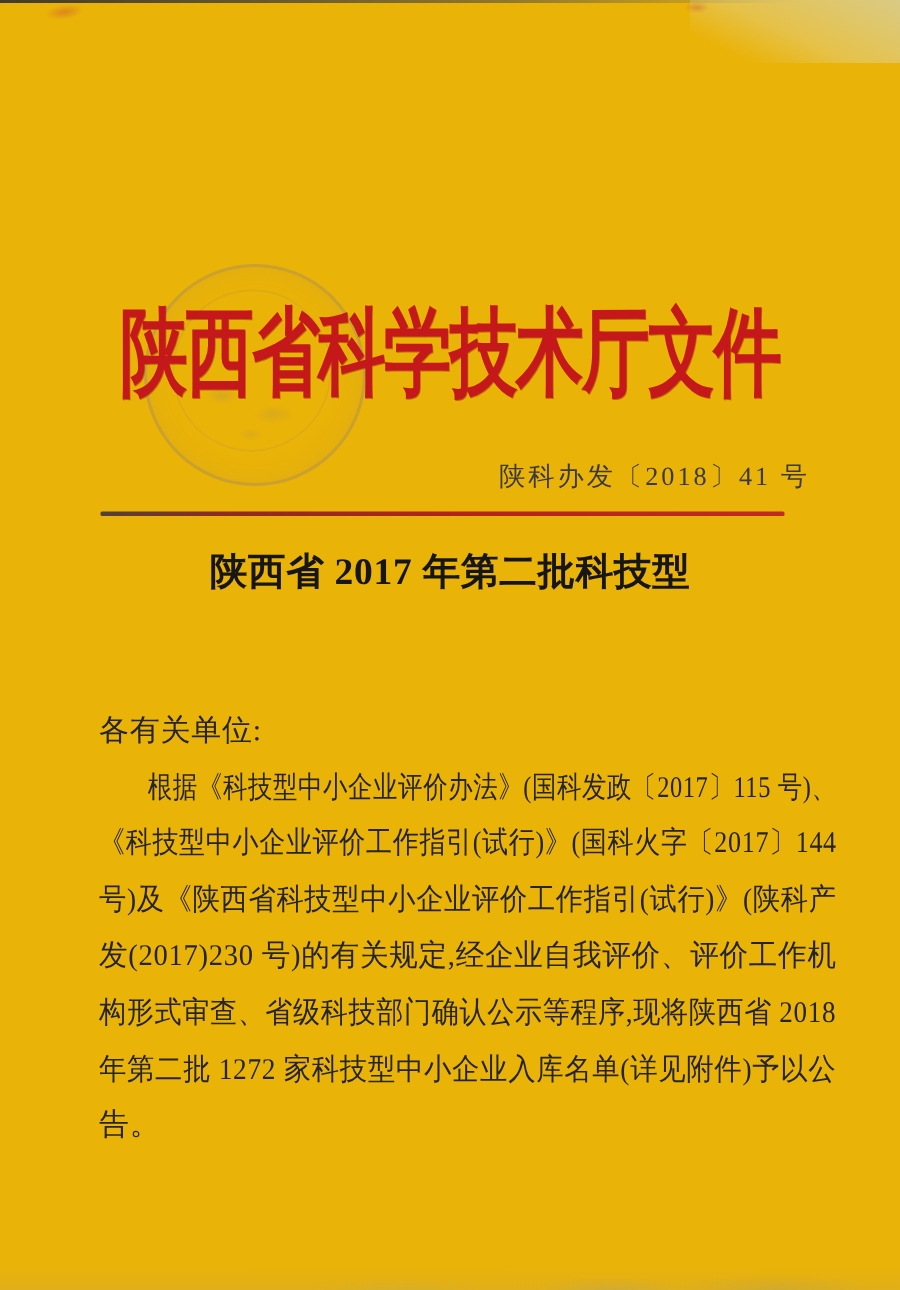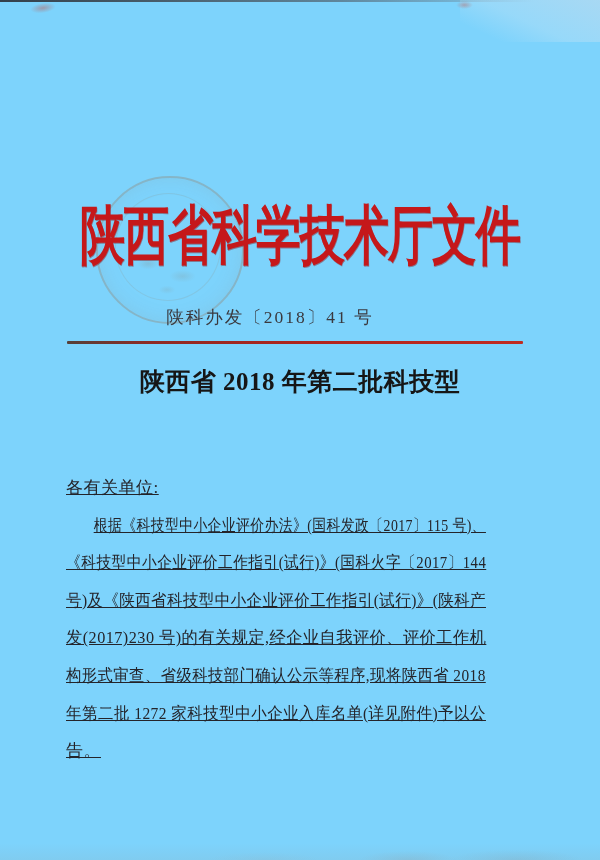--- a/index.html
+++ b/index.html
@@ -1,18 +1,18 @@
 <!DOCTYPE html>
 <html><head>
 <meta charset="utf-8">
 <style>
   html,body{margin:0;padding:0;background:#ffffff;}
   .page{
     position:relative;width:600px;height:860px;overflow:hidden;
-    background:#7dd3fc;
+    background:#eab308;
     font-family:"Liberation Serif","DejaVu Serif",serif;
   }
   
   .scan-top-edge{
     position:absolute;top:0;left:0;width:545px;height:2px;
     background:linear-gradient(90deg,
       rgba(38,38,44,.85), rgba(55,55,60,.75) 30%,
       rgba(70,70,76,.55) 62%, rgba(95,95,100,.28) 84%, rgba(120,120,125,0) 98%);
   }
   .scan-top-right-tint{
@@ -53,37 +53,37 @@
       radial-gradient(12px 6px at 50% 88%, rgba(140,128,110,.15), rgba(140,128,110,0) 70%);
   }
   
   .letterhead-title{
     position:absolute;top:193px;left:0;width:600px;text-align:center;
     font-size:45px;font-weight:bold;color:#c5181a;letter-spacing:-1px;white-space:nowrap;
     transform:scaleY(1.42);transform-origin:50% 0;
     text-shadow:.5px .5px 0 rgba(140,15,15,.45);
   }
   .doc-number{
-    position:absolute;top:305px;left:0;width:540px;text-align:center;
+    position:absolute;top:305px;left:0;width:540px;text-align:right;
     font-size:17.5px;color:#3a393e;letter-spacing:2px;white-space:nowrap;
   }
   .red-rule{
     position:absolute;top:341px;left:67px;width:456px;height:2.5px;border-radius:1px;
     background:linear-gradient(90deg,#554039,#8e2a24 18%,#b3241c 55%,#c02b21);
   }
   
   .doc-title{
     position:absolute;top:362px;left:0;width:600px;text-align:center;
     font-weight:bold;color:#161616;font-size:25px;line-height:39px;letter-spacing:.5px;
   }
   .doc-title div{white-space:nowrap;}
   
   .body-block{
     position:absolute;top:469px;left:66px;width:468px;
-    font-size:17px;line-height:37.6px;color:#24242a;letter-spacing:.5px;text-decoration:underline;
+    font-size:20px;line-height:37.6px;color:#24242a;letter-spacing:.5px;
   }
   .line{white-space:nowrap;}
   .indent{text-indent:2em;}
 </style>
 </head>
 <body>
 
 <div class="page">
 
   <div class="scan-top-edge"></div>
@@ -94,21 +94,21 @@
 
   <div class="seal"></div>
 
   <div class="letterhead-title">陕西省科学技术厅文件</div>
 
   <div class="doc-number">陕科办发〔2018〕41 号</div>
 
   <div class="red-rule"></div>
 
   <div class="doc-title">
-    <div>陕西省 2018 年第二批科技型</div>
+    <div>陕西省 2017 年第二批科技型</div>
   </div>
 
   <div class="body-block">
     <div class="line">各有关单位:</div>
     <div class="line indent" style="transform: scaleX(0.813913); transform-origin: 0px 50%;">根据《科技型中小企业评价办法》(国科发政〔2017〕115 号)、</div>
     <div class="line" style="transform: scaleX(0.868275); transform-origin: 0px 50%;">《科技型中小企业评价工作指引(试行)》(国科火字〔2017〕144</div>
     <div class="line" style="transform: scaleX(0.908738); transform-origin: 0px 50%;">号)及《陕西省科技型中小企业评价工作指引(试行)》(陕科产</div>
     <div class="line" style="transform: scaleX(0.953157); transform-origin: 0px 50%;">发(2017)230 号)的有关规定,经企业自我评价、评价工作机</div>
     <div class="line" style="transform: scaleX(0.901734); transform-origin: 0px 50%;">构形式审查、省级科技部门确认公示等程序,现将陕西省 2018</div>
     <div class="line" style="transform: scaleX(0.912281); transform-origin: 0px 50%;">年第二批 1272 家科技型中小企业入库名单(详见附件)予以公</div>

